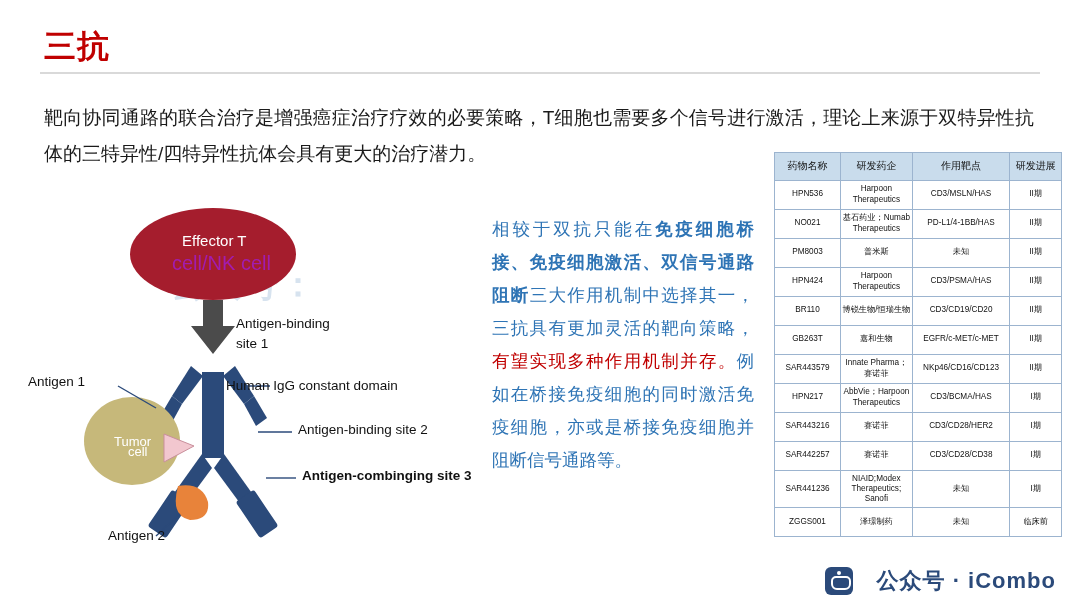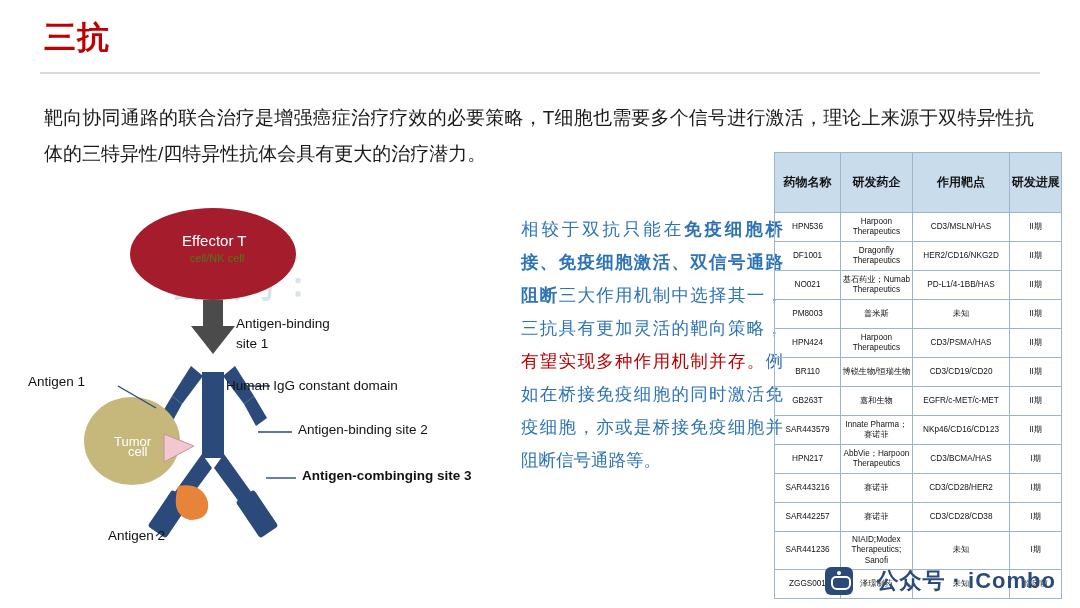--- a/index.html
+++ b/index.html
@@ -17,21 +17,21 @@
   .slide {
     position: absolute;
     inset: 0;
     background: #ffffff;
   }
 
   
   .title {
     position: absolute;
     left: 44px;
-    top: 16px;
+    top: 25px;
     font-size: 32px;
     font-weight: bold;
     color: #c00000;
     letter-spacing: 1px;
   }
   .title-rule {
     position: absolute;
     left: 40px;
     top: 72px;
     width: 1000px;
@@ -117,21 +117,20 @@
   
   .commentary {
     position: absolute;
     left: 492px;
     top: 213px;
     width: 262px;
     font-size: 17.5px;
     line-height: 33px;
     color: #2e74b5;
     text-align: justify;
-    margin-left: 29px;
   }
   .commentary .red { color: #c00000; }
 
   
   .table-wrap {
     position: absolute;
     left: 774px;
     top: 152px;
     width: 288px;
   }
@@ -145,23 +144,23 @@
   table.drug th, table.drug td {
     border: 1px solid #9cb4cf;
     text-align: center;
     vertical-align: middle;
     padding: 3px 1px;
     line-height: 1.25;
     word-break: break-word;
   }
   table.drug thead th {
     background: #c9dcec;
-    font-weight: bold;
-    font-size: 12px;
-    padding: 22px 1px;
+    font-weight: normal;
+    font-size: 10px;
+    padding: 7px 1px;
   }
   table.drug col.c0 { width: 23%; }
   table.drug col.c1 { width: 25%; }
   table.drug col.c2 { width: 34%; }
   table.drug col.c3 { width: 18%; }
   table.drug tbody tr { height: 29px; }
 </style>
 </head>
 <body>
 
@@ -204,21 +203,21 @@
       <path d="M118 290 Q142 286 148 306 Q150 324 130 324 Q110 320 118 290 Z" fill="#e8833a"></path>
 
       <line x1="58" y1="190" x2="96" y2="212" stroke="#2b4a7a" stroke-width="1.4"></line>
       <line x1="96" y1="340" x2="120" y2="318" stroke="#2b4a7a" stroke-width="1.4"></line>
       <line x1="176" y1="190" x2="210" y2="190" stroke="#2b4a7a" stroke-width="1.4"></line>
       <line x1="198" y1="236" x2="232" y2="236" stroke="#2b4a7a" stroke-width="1.4"></line>
       <line x1="206" y1="282" x2="236" y2="282" stroke="#2b4a7a" stroke-width="1.4"></line>
     </svg>
 
     <div class="dlabel" style="left:122px; top:36px; color:#fff; font-size:15px; width:70px;">Effector T</div>
-    <div class="dlabel" style="left:112px; top:56px; color:#4d7c0f; font-size:11px; text-align:center; width:90px;">cell/NK cell</div>
+    <div class="dlabel" style="left:112px; top:56px; color:#a21caf; font-size:20px; text-align:center; width:90px;">cell/NK cell</div>
 
     <div class="dlabel" style="left:54px; top:238px; color:#fff; font-size:13px;">Tumor</div>
     <div class="dlabel" style="left:60px; top:248px; color:#fff; font-size:13px;margin-left:8px;">cell</div>
 
     <div class="dlabel" style="left:-32px; top:178px;">Antigen 1</div>
     <div class="dlabel" style="left:48px; top:332px;">Antigen 2</div>
 
     <div class="dlabel" style="left:176px; top:120px;">Antigen-binding</div>
     <div class="dlabel" style="left:176px; top:140px;">site 1</div>
 
@@ -250,26 +249,20 @@
         </tr>
       </thead>
       <tbody>
         <tr>
           <td>HPN536</td>
           <td>Harpoon Therapeutics</td>
           <td>CD3/MSLN/HAS</td>
           <td>II期</td>
         </tr>
         <tr>
-          <td>DF1001</td>
-          <td>Dragonfly Therapeutics</td>
-          <td>HER2/CD16/NKG2D</td>
-          <td>II期</td>
-        </tr>
-        <tr>
           <td>NO021</td>
           <td>基石药业；Numab Therapeutics</td>
           <td>PD-L1/4-1BB/HAS</td>
           <td>II期</td>
         </tr>
         <tr>
           <td>PM8003</td>
           <td>普米斯</td>
           <td>未知</td>
           <td>II期</td>

